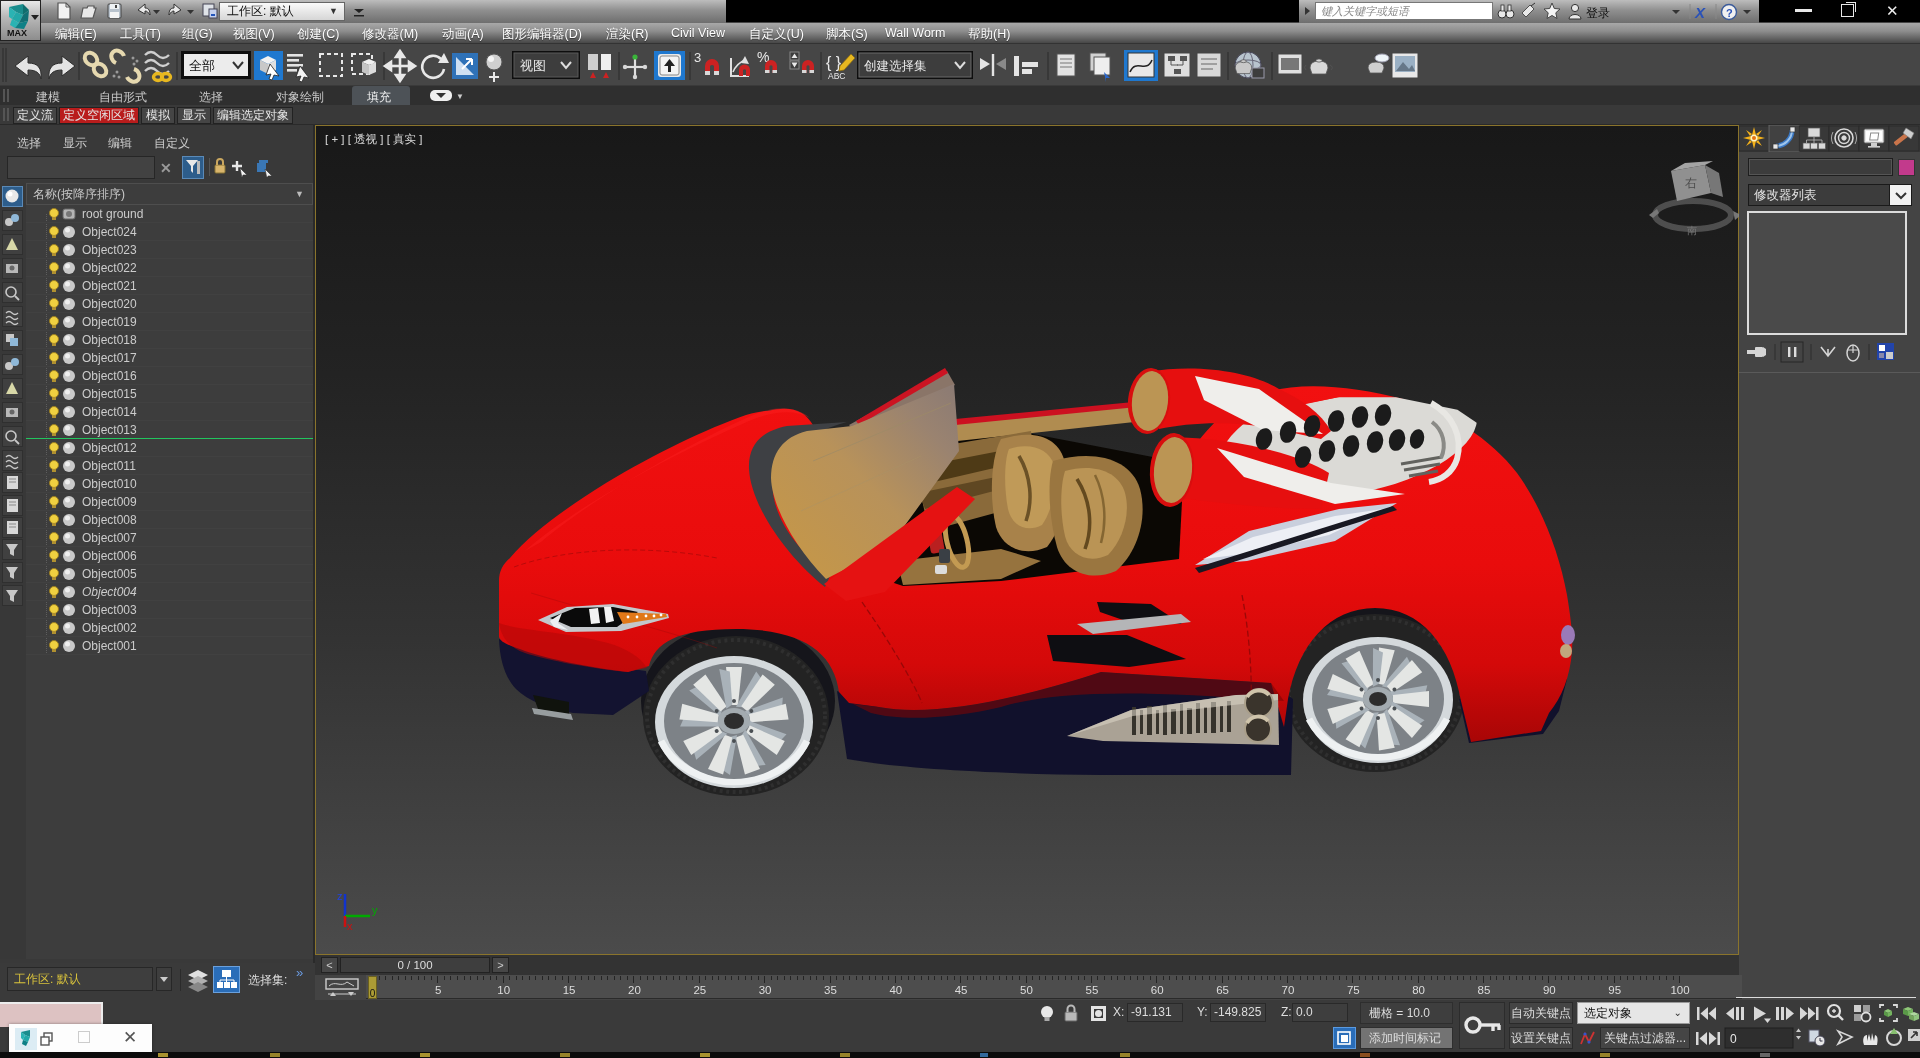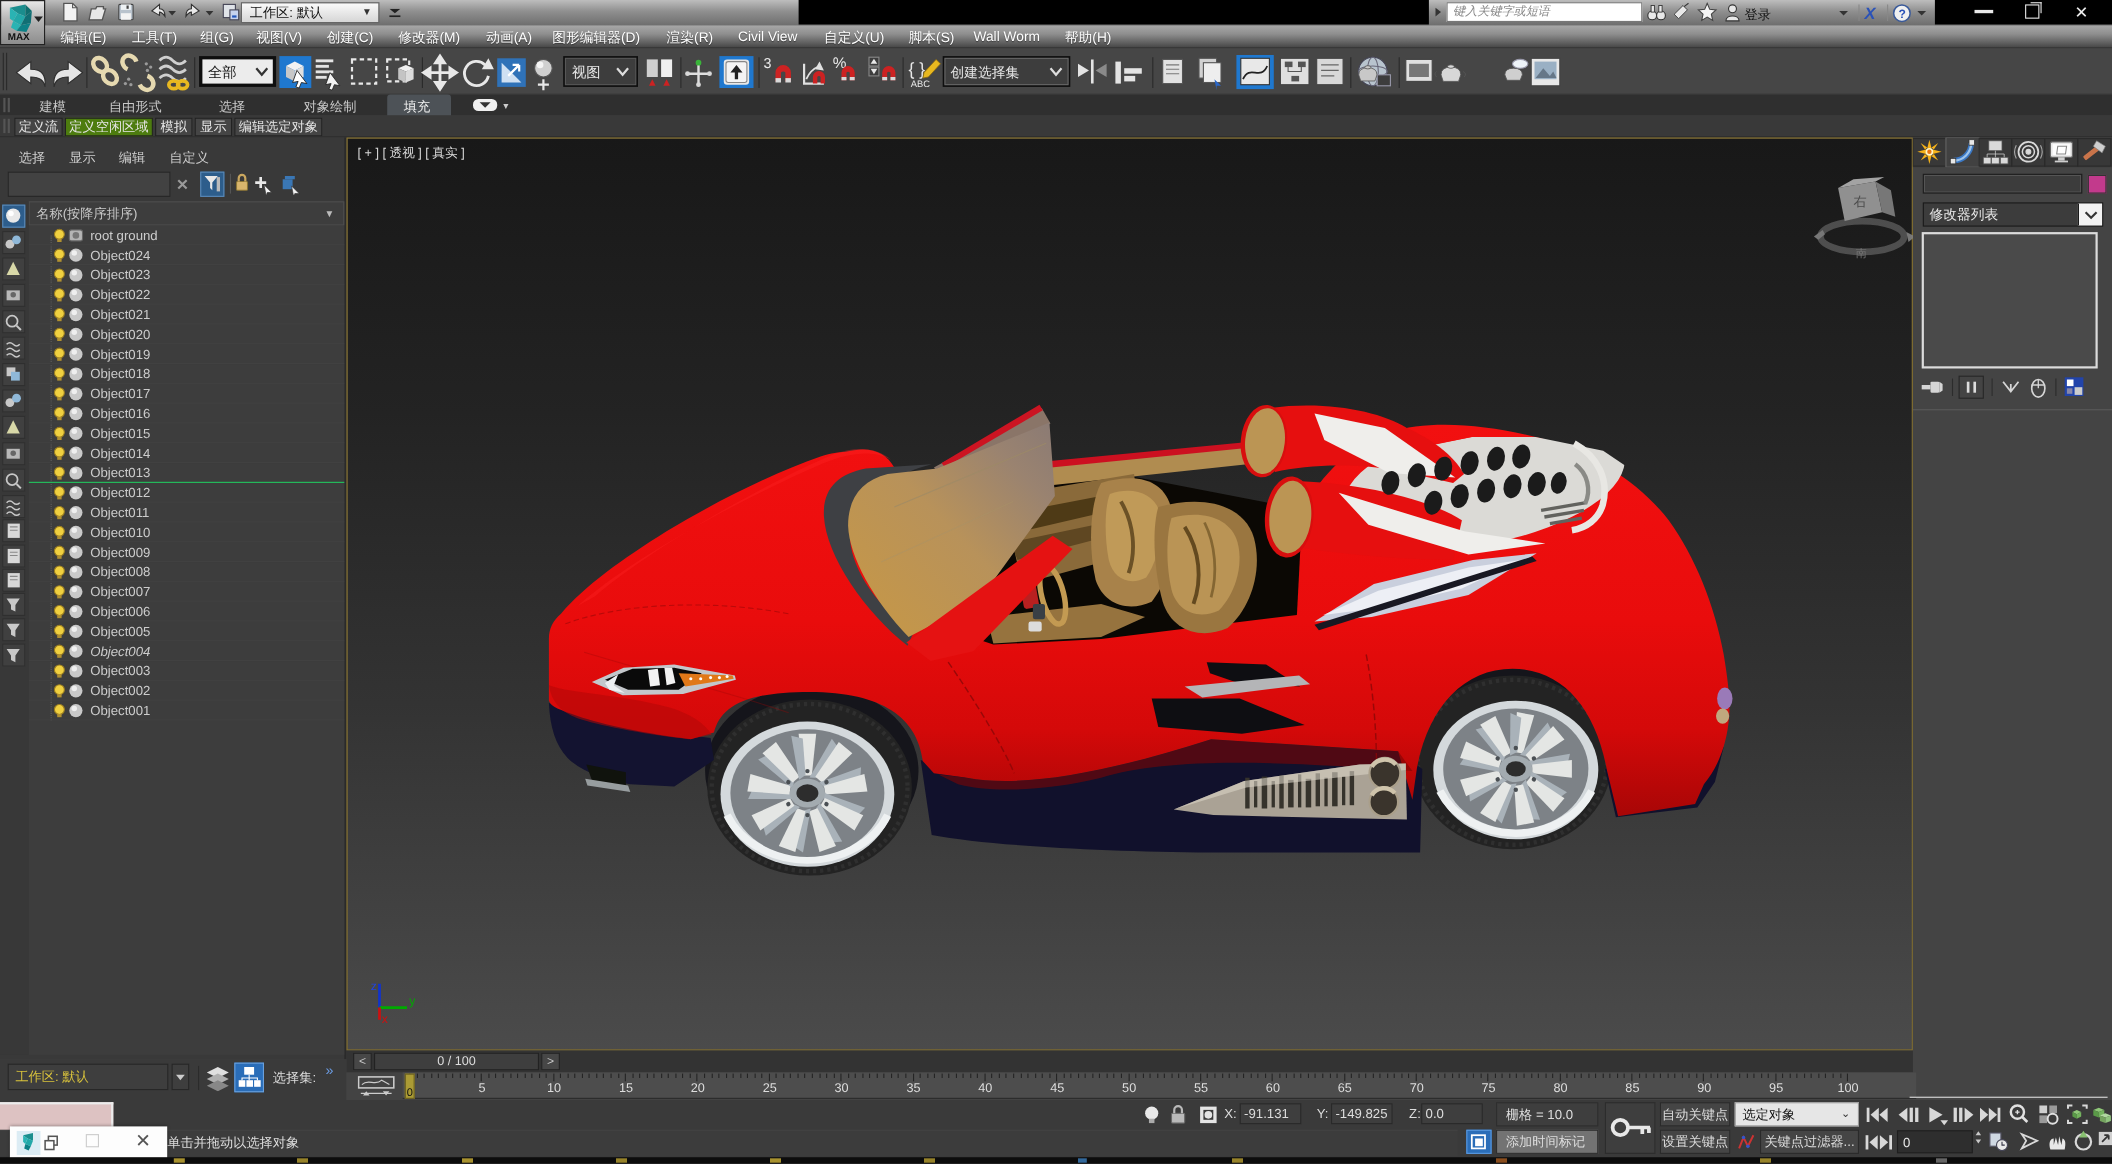--- a/index.html
+++ b/index.html
@@ -391,21 +391,21 @@
     <div class="abs" style="left:352px;top:0;width:58px;height:19px;background:#4d5257;border-radius:3px 3px 0 0;"></div>
     <span class="abs" style="left:367px;top:3px;font-size:12px;color:#f0f0f0;">填充</span>
     <div class="abs" style="left:430px;top:4px;width:22px;height:11px;background:#f0f0f0;border-radius:5px;"></div>
     <div class="abs" style="left:436px;top:7px;width:0;height:0;border-left:5px solid transparent;border-right:5px solid transparent;border-top:5px solid #333;"></div>
     <span class="abs" style="left:456px;top:6px;font-size:8px;color:#ccc;">▼</span>
   </div>
   <div class="abs" id="ribbonrow" style="left:0;top:105px;width:1920px;height:20px;background:#393939;border-bottom:1px solid #2a2a2a;">
     <div class="abs" style="left:3px;top:3px;width:1.5px;height:13px;background:#555;"></div>
     <div class="abs" style="left:7px;top:3px;width:1.5px;height:13px;background:#555;"></div>
     <div class="abs" style="left:13px;top:2px;width:44px;height:17px;background:#454545;border:1px solid #222;color:#e5e5e5;font-size:12px;text-align:center;line-height:15px;">定义流</div>
-    <div class="abs" style="left:59px;top:2px;width:80px;height:17px;background:#4d7c0f;border:1px solid #222;color:#e5e5e5;font-size:12px;text-align:center;line-height:15px;">定义空闲区域</div>
+    <div class="abs" style="left:59px;top:2px;width:80px;height:17px;background:#b91c1c;border:1px solid #222;color:#e5e5e5;font-size:12px;text-align:center;line-height:15px;">定义空闲区域</div>
     <div class="abs" style="left:141px;top:2px;width:34px;height:17px;background:#454545;border:1px solid #222;color:#e5e5e5;font-size:12px;text-align:center;line-height:15px;">模拟</div>
     <div class="abs" style="left:177px;top:2px;width:34px;height:17px;background:#454545;border:1px solid #222;color:#e5e5e5;font-size:12px;text-align:center;line-height:15px;">显示</div>
     <div class="abs" style="left:213px;top:2px;width:80px;height:17px;background:#454545;border:1px solid #222;color:#e5e5e5;font-size:12px;text-align:center;line-height:15px;">编辑选定对象</div>
   </div>
 
   <div class="abs" id="explorer" style="left:0;top:125px;width:315px;height:838px;background:#393939;border-right:2px solid #2a2a2a;">
     <div class="abs" style="left:17px;top:10px;font-size:12px;color:#ccc;">选择<span style="margin-left:22px;">显示</span><span style="margin-left:21px;">编辑</span><span style="margin-left:22px;">自定义</span></div>
     <div class="abs" style="left:7px;top:31px;width:148px;height:23px;background:#424242;border:1px solid #262626;"></div>
     <div class="abs" style="left:160px;top:35px;color:#9a9a9a;font-size:14px;font-weight:bold;">✕</div>
     <div class="abs" style="left:182px;top:31px;width:22px;height:23px;background:#2d5d8b;border:1px solid #5a8ab8;">
@@ -1530,21 +1530,20 @@
       <div class="abs" style="left:1350.9px;top:1px;width:1px;height:4px;background:#242424;"></div>
       <div class="abs" style="left:1357.5px;top:1px;width:1px;height:4px;background:#242424;"></div>
       <div class="abs" style="left:1364.0px;top:1px;width:1px;height:7px;background:#242424;"></div>
       <div class="abs" style="left:1355.0px;top:9px;width:20px;text-align:center;font-size:11.5px;color:#ddd;">100</div>
       <div class="abs" style="left:53px;top:1px;width:9px;height:23px;background:#ab9b35;border:1px solid #6a6020;color:#111;font-size:10px;text-align:center;line-height:34px;">0</div>
     </div>
 
   <div class="abs" id="statusbar" style="left:0;top:1000px;width:1920px;height:52px;background:#3a3a3a;font-size:12px;color:#ddd;">
 
 
-    <div class="abs" style="left:0px;top:27px;width:1325px;height:24px;background:#3c3c3c;border-top:1px solid #444;line-height:23px;"><span style="margin-left:152px;">单击并拖动以选择对象</span></div>
 
     <svg class="abs" style="left:1038px;top:3px;" width="75" height="21">
       <circle cx="9" cy="9" r="6" fill="#e8e8e8"></circle>
         <rect x="6.5" y="14" width="5" height="4" fill="#aaa"></rect>
       <g transform="translate(26,0)">
           <rect x="1" y="9" width="12" height="9" rx="1" fill="#b9b9b9" stroke="#666"></rect>
           <path d="M3.5 9 V6 a3.5 3.5 0 0 1 7 0 V9" fill="none" stroke="#b9b9b9" stroke-width="2"></path>
         </g>
       <g transform="translate(52,0)">
           <rect x="1" y="3" width="15" height="15" fill="#e4e4e4"></rect>

